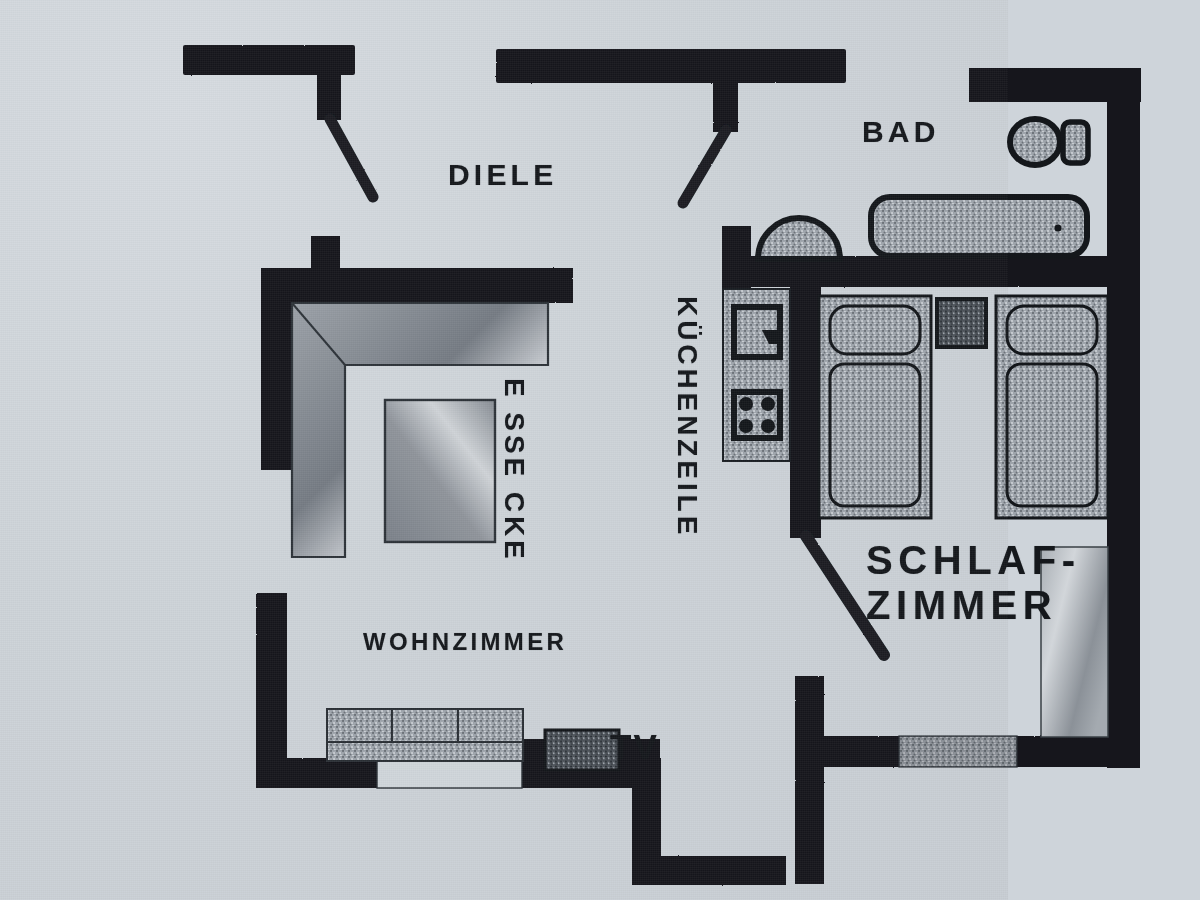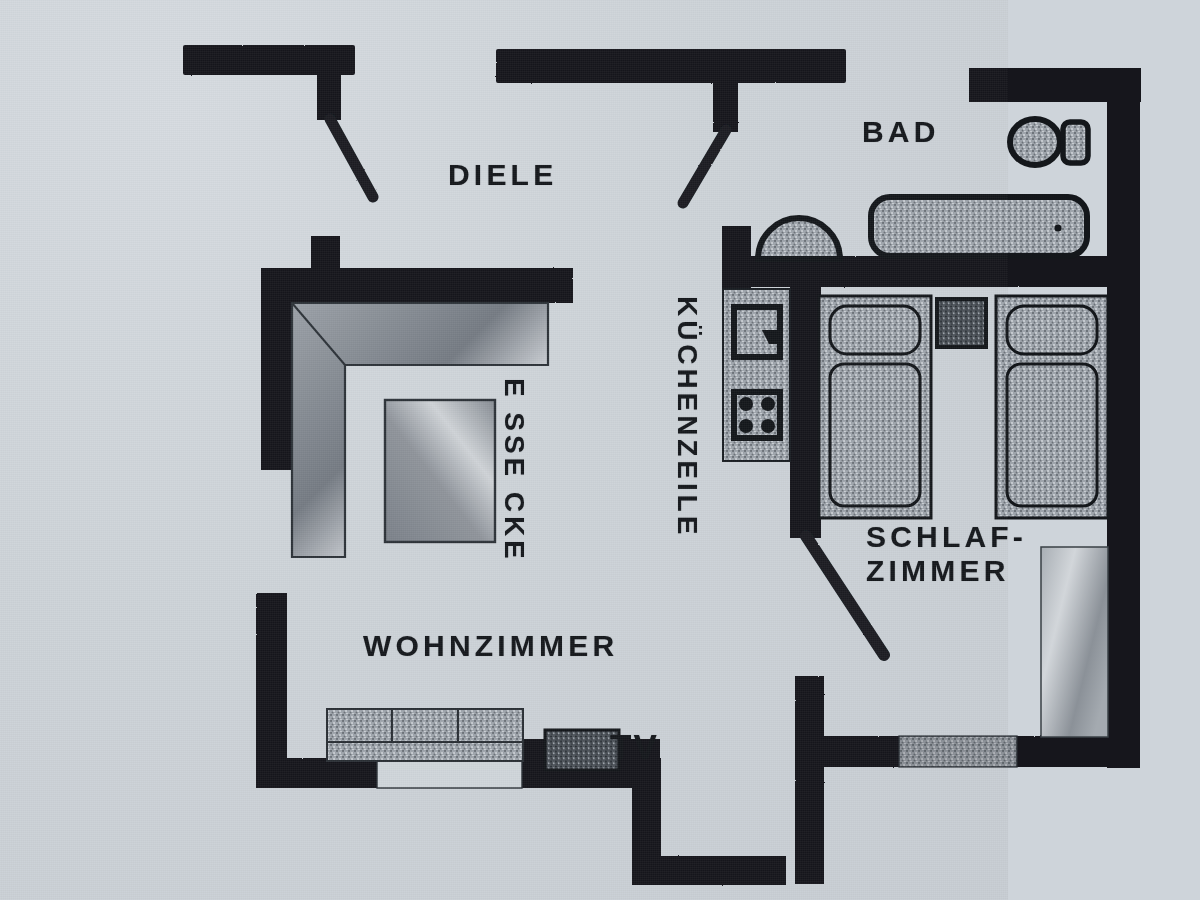--- a/index.html
+++ b/index.html
@@ -190,21 +190,21 @@
   </svg>
 
   <div class="lbl" style="left:448px;top:158px;font-size:30px;">DIELE</div>
 
   <div class="lbl" style="left:862px;top:115px;font-size:30px;">BAD</div>
 
   <div class="lbl vert" style="left:530px;top:378px;font-size:28px;transform:rotate(90deg);">E SSE CKE</div>
 
   <div class="lbl vert" style="left:703px;top:296px;font-size:28px;transform:rotate(90deg);">KÜCHENZEILE</div>
 
-  <div class="lbl" style="left:866px;top:520px;font-size:30px;">SCHLAF-
+  <div class="lbl" style="left:866px;top:538px;font-size:40px;">SCHLAF-
 ZIMMER</div>
 
-  <div class="lbl" style="left:363px;top:629px;font-size:30px;">WOHNZIMMER</div>
+  <div class="lbl" style="left:363px;top:629px;font-size:24px;">WOHNZIMMER</div>
 
   <div class="lbl" style="left:610px;top:727px;font-size:35px;letter-spacing:.06em;">TV</div>
 
   <div id="grain"></div>
 </div>
 
 </body></html>

